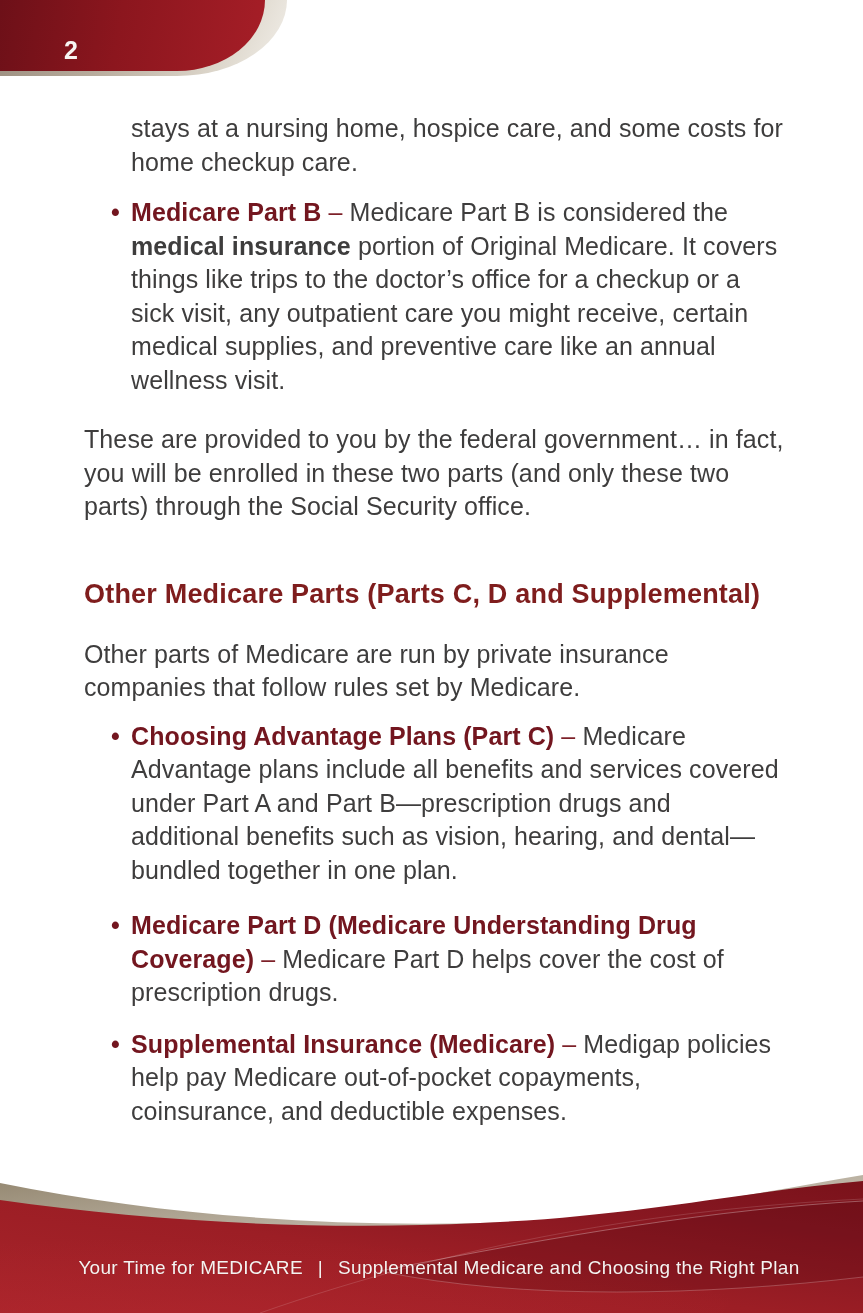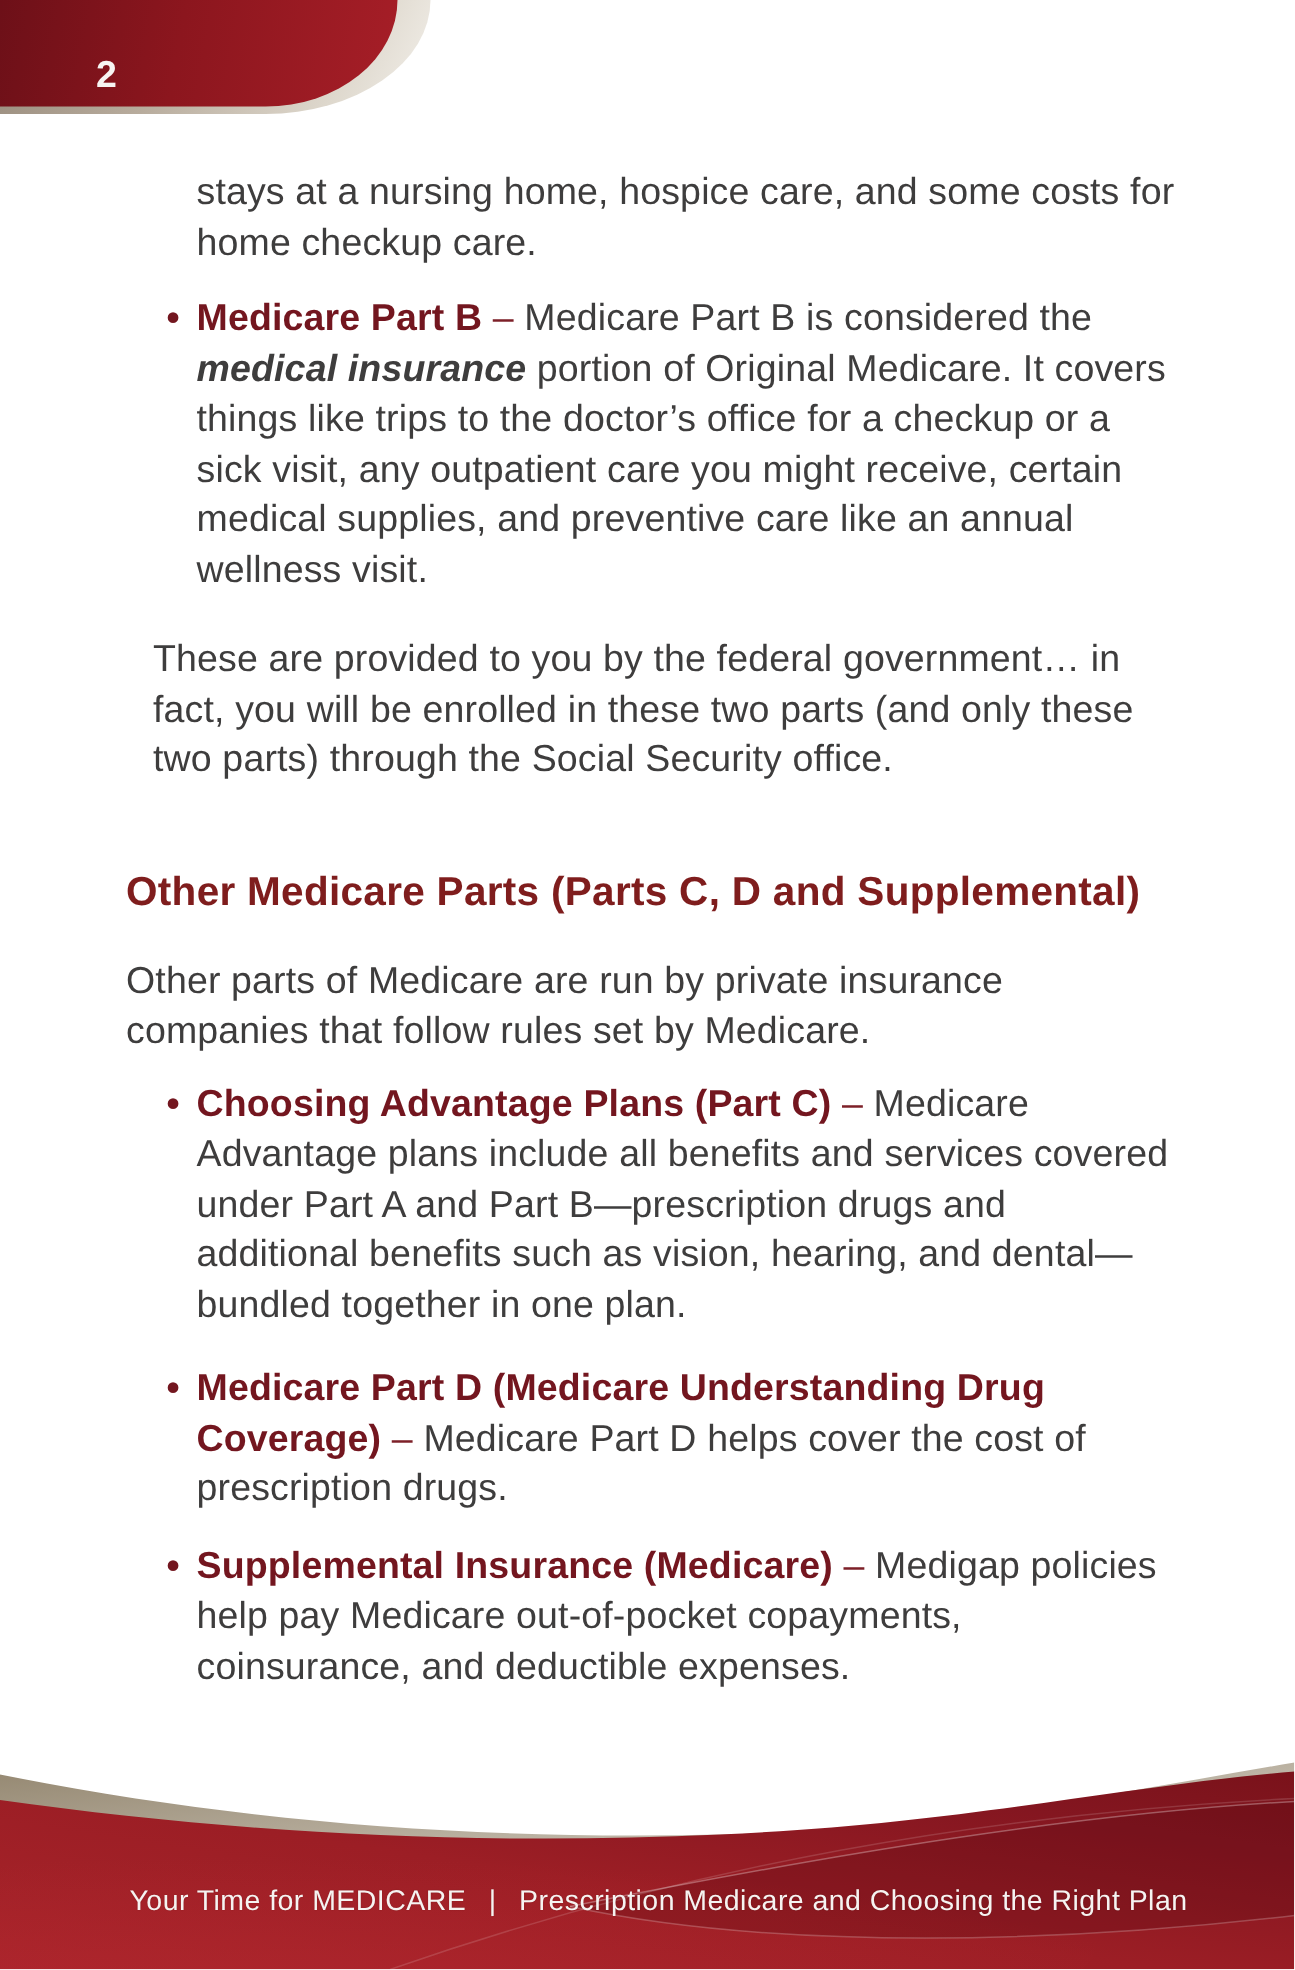--- a/index.html
+++ b/index.html
@@ -37,23 +37,23 @@
     letter-spacing:.1px;
   }
   .indent-cont{margin-left:47px;margin-bottom:17px;}
   .bullet{position:relative;padding-left:47px;}
   .bullet .bullet-dot{
     position:absolute;left:27px;top:0;
     color:#73161f;font-weight:bold;
   }
   .lead{color:#73161f;font-weight:bold;}
   .dash{color:#7d2028;}
-  .bi{font-weight:bold;font-style:italic;}
+  .bi{font-weight:bold;}
   .mb-b{margin-bottom:26px;}
-  .para-federal{margin-bottom:52px;margin-left:18px;}
+  .para-federal{margin-bottom:52px;}
   .section-heading{
     font-size:27px;font-weight:bold;color:#7f1d1d;
     letter-spacing:.2px;margin-bottom:26px;
   }
   .para-other{margin-bottom:15px;}
   .mb-c{margin-bottom:22px;}
   .mb-d{margin-bottom:18px;}
 
   
   .footer{position:absolute;left:0;bottom:0;width:863px;height:140px;}
@@ -127,17 +127,17 @@
       <path d="M0,27 C150,48 310,58 480,50 C640,43 745,18 863,8 L863,140 L0,140 Z" fill="url(#redG)"></path>
       <ellipse cx="300" cy="125" rx="430" ry="75" fill="url(#glowG)"></ellipse>
       <path d="M863,28 C720,36 560,62 380,98 C520,128 710,122 863,104 Z" fill="#4a060c" fill-opacity="0.22"></path>
       <path d="M380,98 C560,62 720,36 863,28" fill="none" stroke="#ffffff" stroke-opacity="0.3" stroke-width="1"></path>
       <path d="M380,98 C520,128 710,122 863,104" fill="none" stroke="#ffffff" stroke-opacity="0.22" stroke-width="1"></path>
       <path d="M260,140 C460,70 660,36 863,26" fill="none" stroke="#ffffff" stroke-opacity="0.14" stroke-width="1"></path>
     </svg>
     <div class="footer-text">
       <span>Your Time for MEDICARE</span>
       <span>|</span>
-      <span>Prescription Medicare and Choosing the Right Plan</span>
+      <span>Supplemental Medicare and Choosing the Right Plan</span>
     </div>
   </div>
 
 </div>
 
 </body></html>

